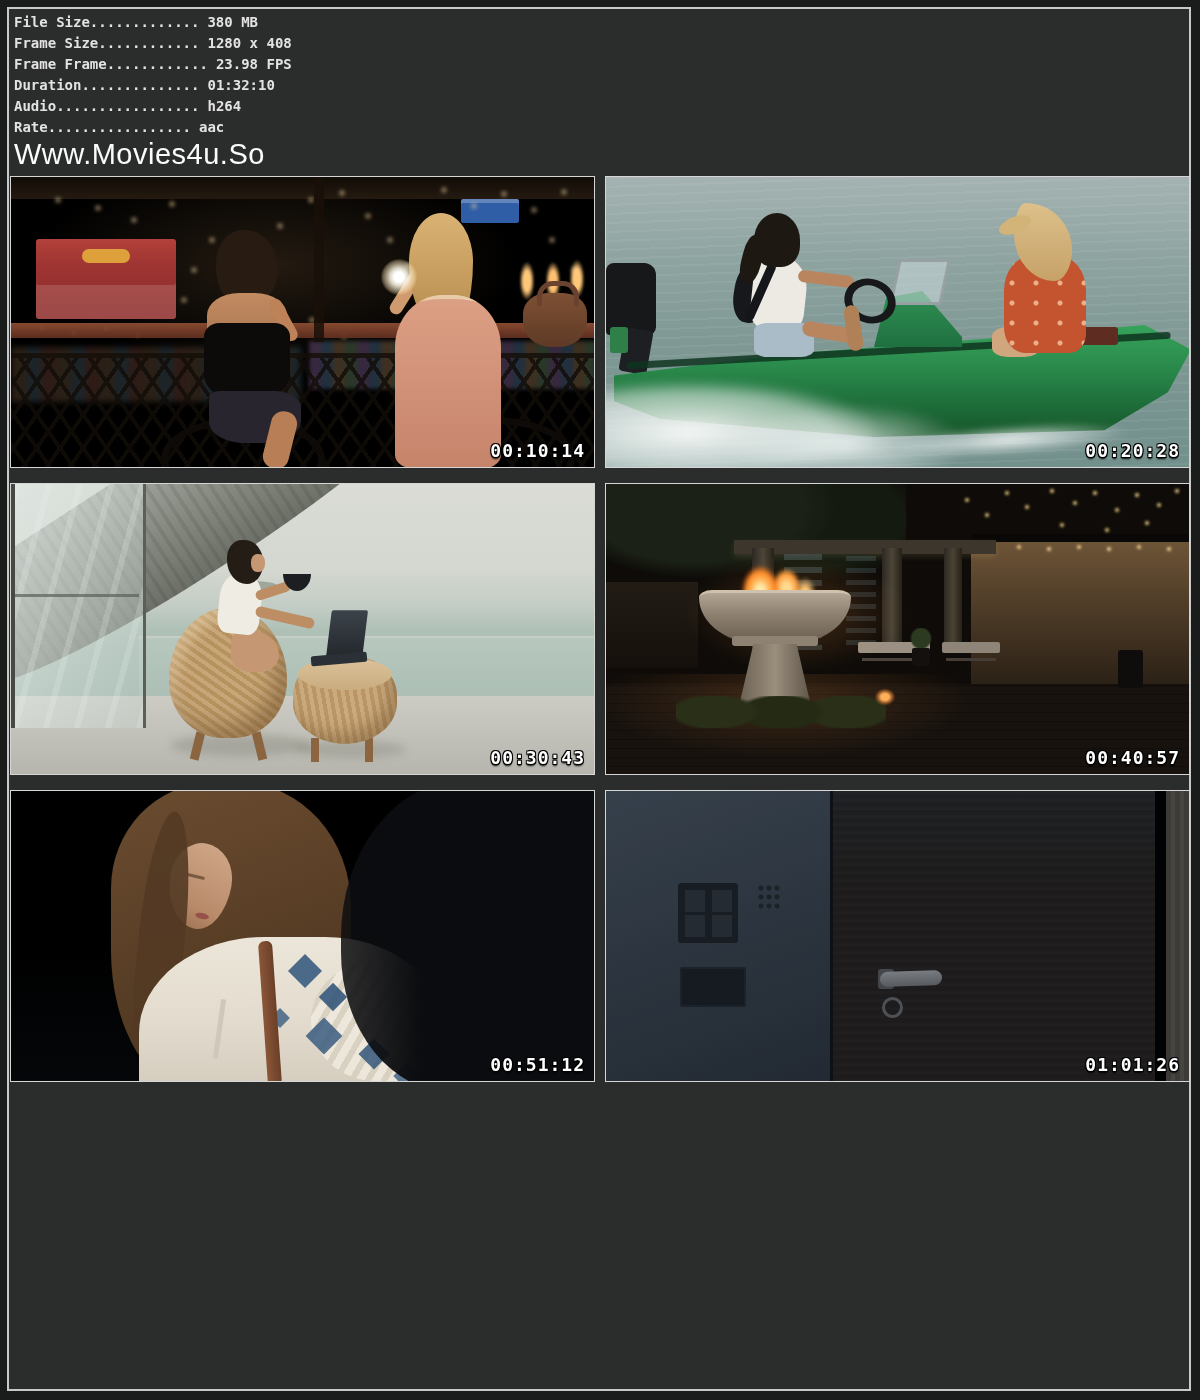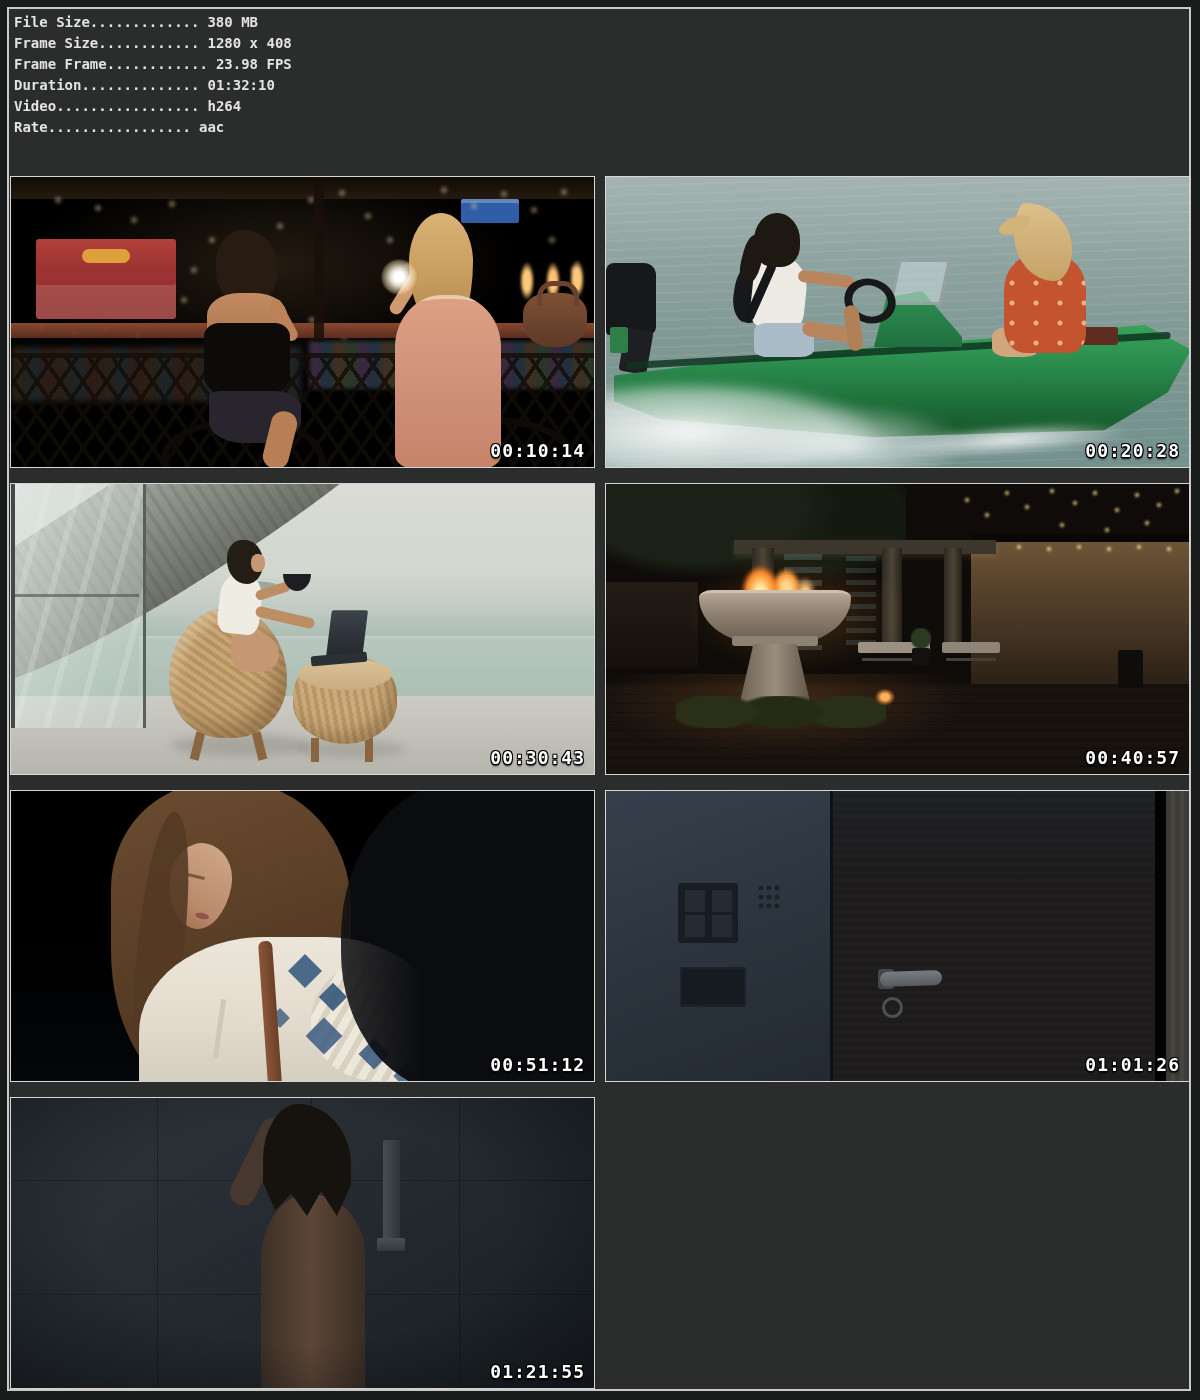--- a/index.html
+++ b/index.html
@@ -323,22 +323,23 @@
 </head>
 <body>
 
 <div class="panel">
 
   <div class="header">
     <div class="info-line"><span>File Size</span><span>.............</span><span class="info-value">380 MB</span></div>
     <div class="info-line"><span>Frame Size</span><span>............</span><span class="info-value">1280 x 408</span></div>
     <div class="info-line"><span>Frame Frame</span><span>............</span><span class="info-value">23.98 FPS</span></div>
     <div class="info-line"><span>Duration</span><span>..............</span><span class="info-value">01:32:10</span></div>
-    <div class="info-line"><span>Video</span><span>.................</span><span class="info-value">h264</span></div>
+    <div class="info-line"><span>Audio</span><span>.................</span><span class="info-value">h264</span></div>
     <div class="info-line"><span>Rate</span><span>.................</span><span class="info-value">aac</span></div>
+    <div class="watermark">Www.Movies4u.So</div>
   </div>
 
   <div class="grid">
 
     <div class="thumb s1">
       <div class="haze"></div>
       <div class="roofbeam"></div>
       <div class="banner"></div>
       <div class="bluesign"></div>
       <div class="marquee"></div>
@@ -482,25 +483,15 @@
       <div class="door"></div>
       <div class="handlebase"></div>
       <div class="handle"></div>
       <div class="keyhole"></div>
       <div class="curtain"></div>
       <div class="shade"></div>
       <span class="ts">01:01:26</span>
     </div>
 
 
-    <div class="thumb s8">
-      <div class="seams"></div>
-      <div class="bar"></div>
-      <div class="bracket"></div>
-      <div class="arm"></div>
-      <div class="body"></div>
-      <div class="hair"></div>
-      <div class="vignette"></div>
-      <span class="ts">01:21:55</span>
-    </div>
 
   </div>
 </div>
 
 </body></html>

